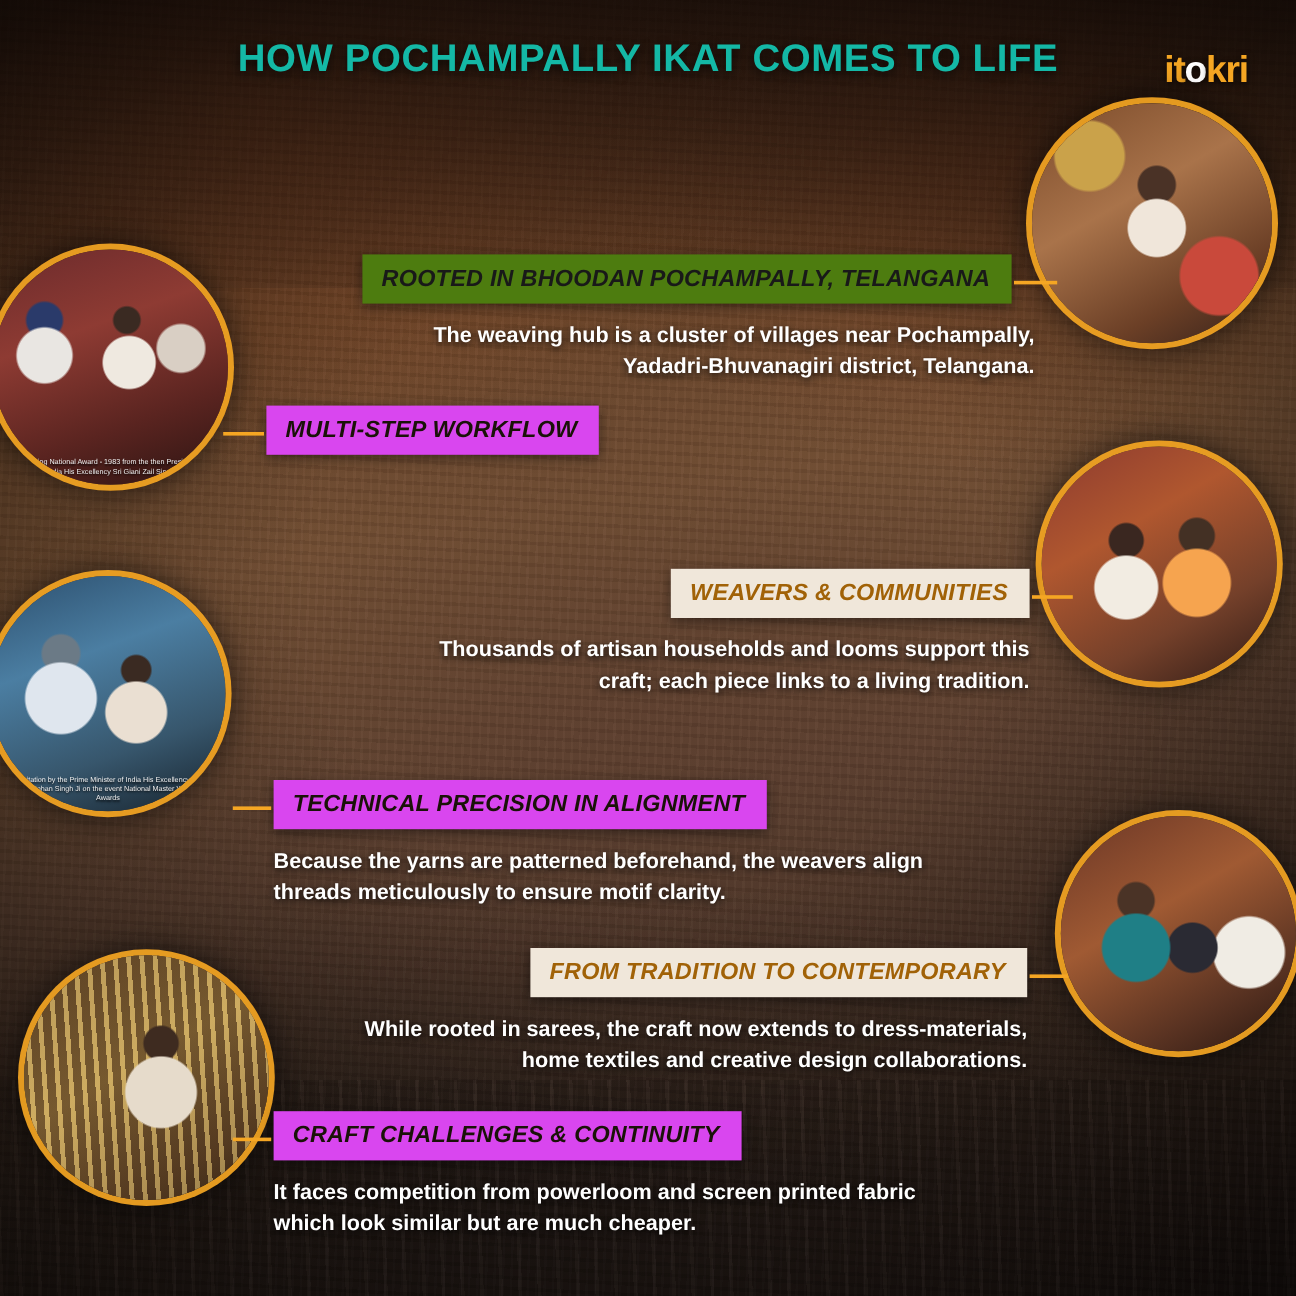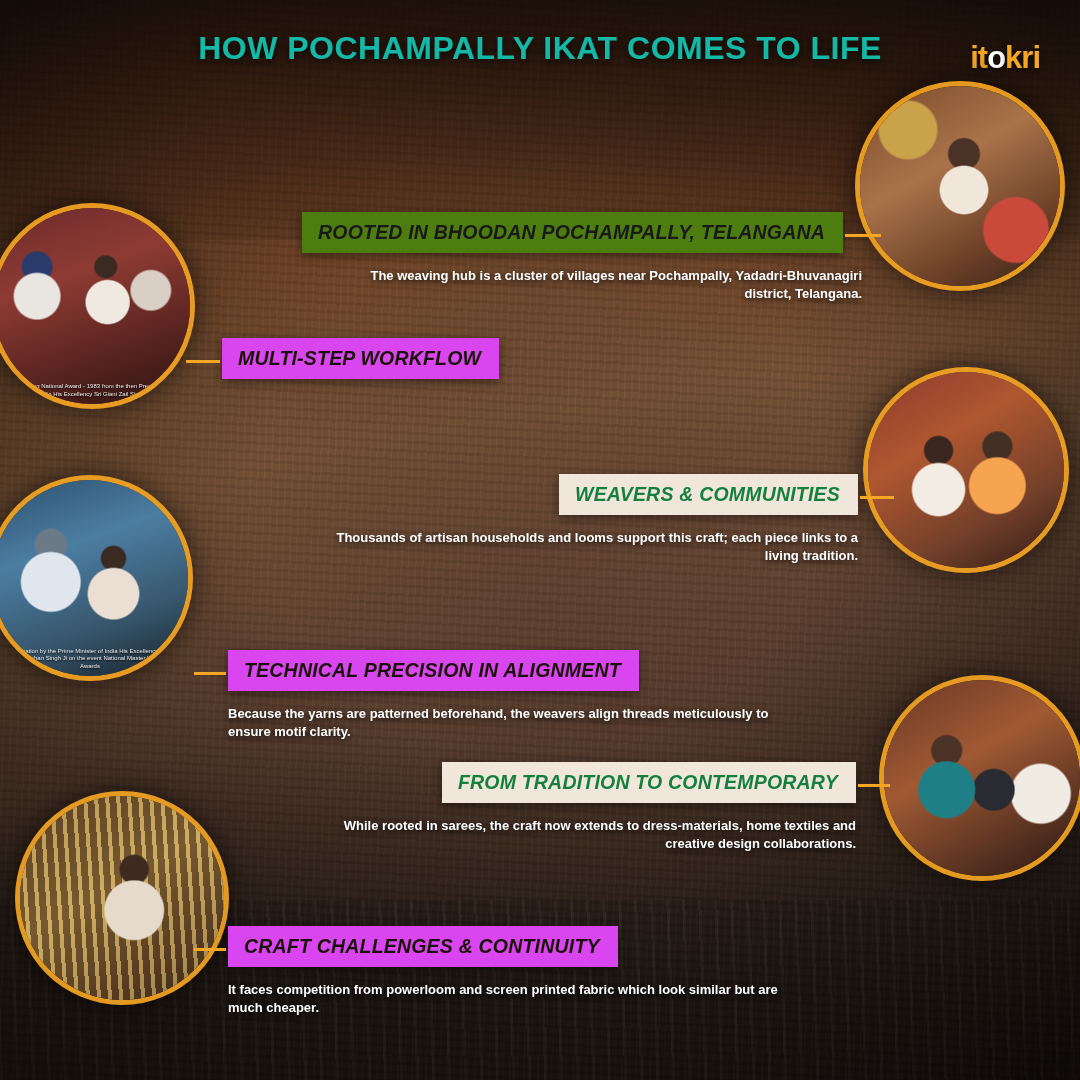--- a/index.html
+++ b/index.html
@@ -144,25 +144,25 @@
     font-style:italic;
     font-weight:bold;
     font-size:19.5px;
     letter-spacing:.2px;
     padding:9px 18px 9px 16px;
     white-space:nowrap;
     box-shadow:0 3px 10px rgba(0,0,0,.45);
   }
   .label.light{ background:#4d7c0f; color:#191919; }
   .label.amber{ background:#d946ef; color:#1a1208; }
-  .label.cream{ background:#F0E7DA; color:#15803d; }
+  .label.cream{ background:#F0E7DA; color:#a16207; }
   .body{
     color:#fff;
     font-weight:bold;
-    font-size:13px;
+    font-size:18px;
     line-height:1.42;
     text-shadow:0 2px 6px rgba(0,0,0,.8);
     margin-top:14px;
   }
   .tick{
     position:absolute;
     height:3px;
     background:#F5A623;
     top:22px;
   }
@@ -247,21 +247,21 @@
 
 <div class="row r4">
   <div style="position:relative;display:inline-block;margin-top:20px;">
     <span class="label amber">TECHNICAL PRECISION IN ALIGNMENT</span>
     <span class="tick"></span>
   </div>
   <div class="body">Because the yarns are patterned beforehand, the weavers align threads meticulously to ensure motif clarity.</div>
 </div>
 
 <div class="row r5">
-  <div style="position:relative;display:inline-block;">
+  <div style="position:relative;display:inline-block;margin-top:28px;">
     <span class="label cream">FROM TRADITION TO CONTEMPORARY</span>
     <span class="tick"></span>
   </div>
   <div class="body">While rooted in sarees, the craft now extends to dress-materials, home textiles and creative design collaborations.</div>
 </div>
 
 <div class="row r6">
   <div style="position:relative;display:inline-block;">
     <span class="label amber">CRAFT CHALLENGES &amp; CONTINUITY</span>
     <span class="tick"></span>

